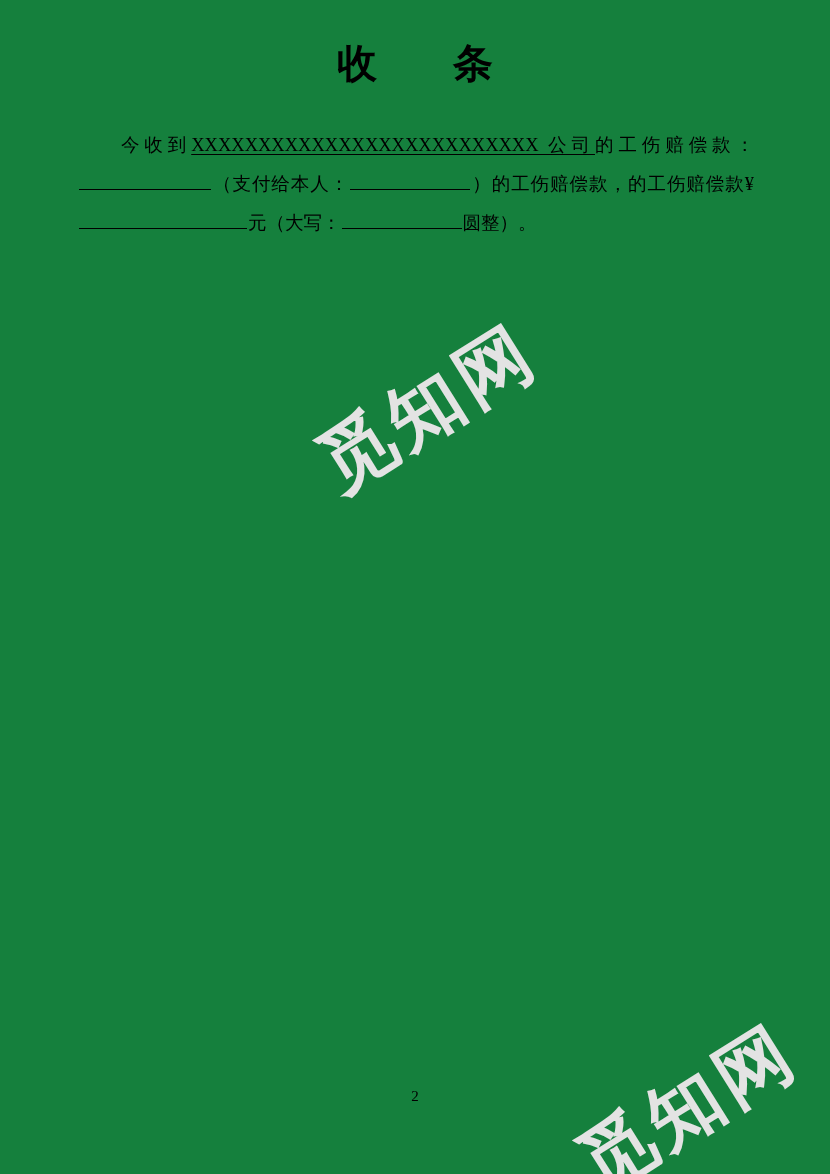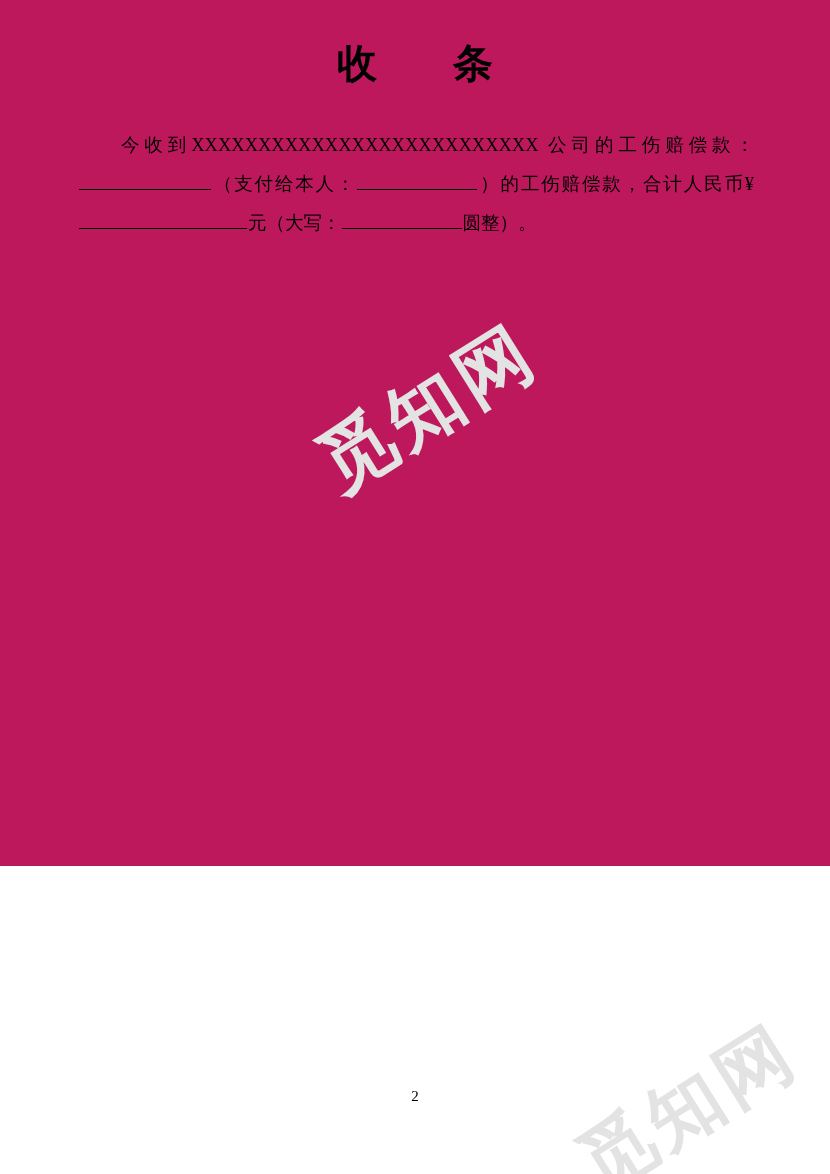--- a/index.html
+++ b/index.html
@@ -11,22 +11,22 @@
     width: 830px;
     height: 1174px;
     position: relative;
     font-family: "Liberation Serif", "DejaVu Serif", serif;
     color: #000000;
     overflow: hidden;
   }
   .page {
     position: relative;
     width: 830px;
-    height: 866px;
-    background: #be185d;
+    height: 1174px;
+    background: #15803d;
   }
 
   
   .doc-title {
     position: absolute;
     top: 36px;
     left: 0;
     width: 830px;
     text-align: center;
     font-family: "Liberation Sans", "DejaVu Sans", sans-serif;
@@ -47,20 +47,21 @@
     line-height: 39px;
     text-align: justify;
     text-justify: inter-ideograph;
     color: #000000;
   }
   .indent {
     display: inline-block;
     width: 38px;
   }
   .u-line {
+    text-decoration: underline;
     text-underline-offset: 3px;
   }
   .blank {
     display: inline-block;
     border-bottom: 1px solid #000;
     vertical-align: baseline;
     height: 18px;
     margin: 0 1px;
   }
   .blank-id   { width: 132px; }
@@ -118,21 +119,21 @@
   }
 </style>
 </head>
 <body>
 
 <div class="page">
 
   <div class="doc-title">收　条</div>
 
   <div class="body-block">
-    <span class="indent"></span><span>今收到</span><span class="u-line">XXXXXXXXXXXXXXXXXXXXXXXXXX 公司</span><span>的工伤赔偿款：</span><span class="blank blank-id"></span><span>（支付给本人：</span><span class="blank blank-idno"></span><span>）的工伤赔偿款，合计人民币¥</span><span class="blank blank-amt"></span><span>元（大写：</span><span class="blank blank-cap"></span><span>圆整）。</span>
+    <span class="indent"></span><span>今收到</span><span class="u-line">XXXXXXXXXXXXXXXXXXXXXXXXXX 公司</span><span>的工伤赔偿款：</span><span class="blank blank-id"></span><span>（支付给本人：</span><span class="blank blank-idno"></span><span>）的工伤赔偿款，的工伤赔偿款¥</span><span class="blank blank-amt"></span><span>元（大写：</span><span class="blank blank-cap"></span><span>圆整）。</span>
   </div>
 
   <div class="sign-block">
   </div>
 
   <div class="watermark wm-1">觅知网</div>
   <div class="watermark wm-2">觅知网</div>
 
   <div class="page-number">2</div>
 

